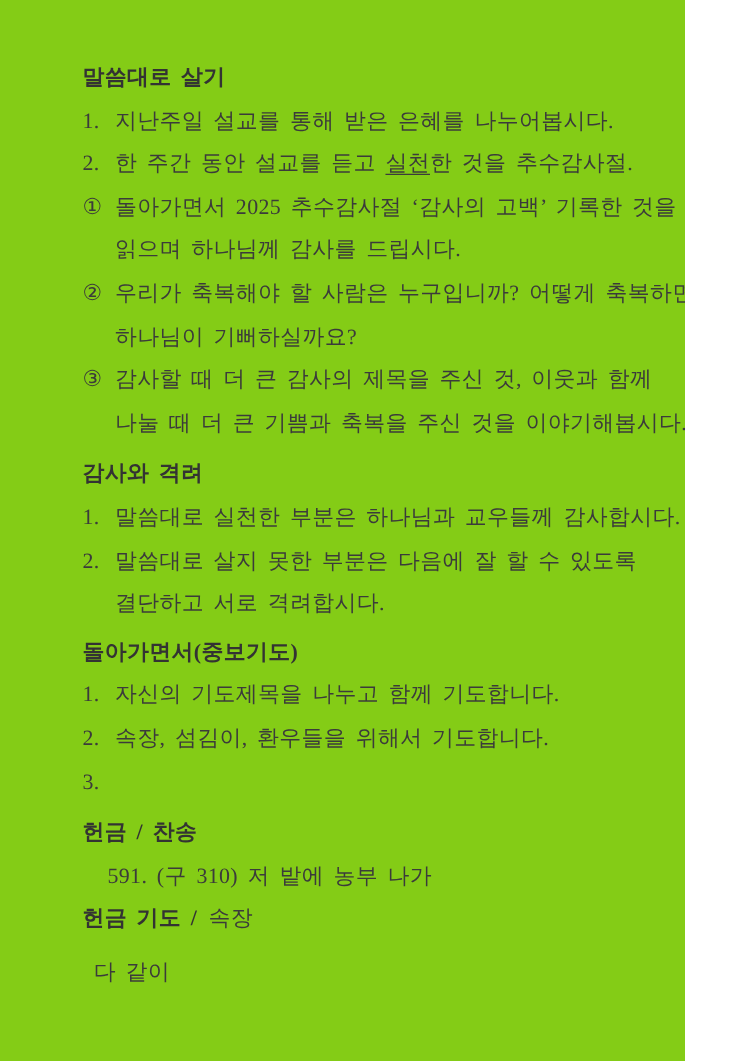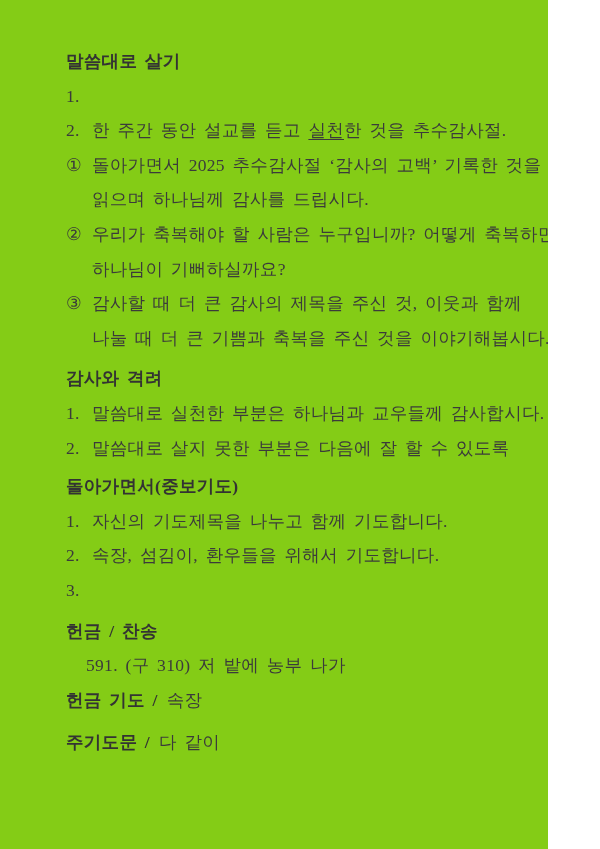--- a/index.html
+++ b/index.html
@@ -65,20 +65,21 @@
 </head>
 <body>
 
 <div class="page">
   <div class="content">
 
     <h2 class="heading">말씀대로 살기</h2>
 
     <div class="line">
       <span class="marker">1.</span>
+      <span class="txt">지난주일 설교를 통해 받은 은혜를 나누어봅시다.</span>
     </div>
 
     <div class="line">
       <span class="marker">2.</span>
       <span class="txt"><span>한 주간 동안 설교를 듣고 </span><span class="u">실천</span><span>한 것을 추수감사절.</span></span>
     </div>
 
     <div class="line">
       <span class="marker">①</span>
       <span class="txt">돌아가면서 2025 추수감사절 ‘감사의 고백’ 기록한 것을</span>
@@ -106,20 +107,23 @@
     <h2 class="heading mt">감사와 격려</h2>
 
     <div class="line">
       <span class="marker">1.</span>
       <span class="txt">말씀대로 실천한 부분은 하나님과 교우들께 감사합시다.</span>
     </div>
     <div class="line">
       <span class="marker">2.</span>
       <span class="txt">말씀대로 살지 못한 부분은 다음에 잘 할 수 있도록</span>
     </div>
+    <div class="line cont">
+      <span class="txt">결단하고 서로 격려합시다.</span>
+    </div>
 
     <h2 class="heading mt-sm">돌아가면서(중보기도)</h2>
 
     <div class="line">
       <span class="marker">1.</span>
       <span class="txt">자신의 기도제목을 나누고 함께 기도합니다.</span>
     </div>
     <div class="line">
       <span class="marker">2.</span>
       <span class="txt">속장, 섬김이, 환우들을 위해서 기도합니다.</span>
@@ -132,18 +136,17 @@
     <div class="line hymn">
       <span class="txt">591. (구 310) 저 밭에 농부 나가</span>
     </div>
 
     <div class="line">
       <span class="bold-label">헌금 기도 /</span>
       <span class="label-value">속장</span>
     </div>
 
     <div class="line mt-lg">
-      <span class="bold-label">주기도문 /</span>
       <span class="label-value">다 같이</span>
     </div>
 
   </div>
 </div>
 
 </body></html>

